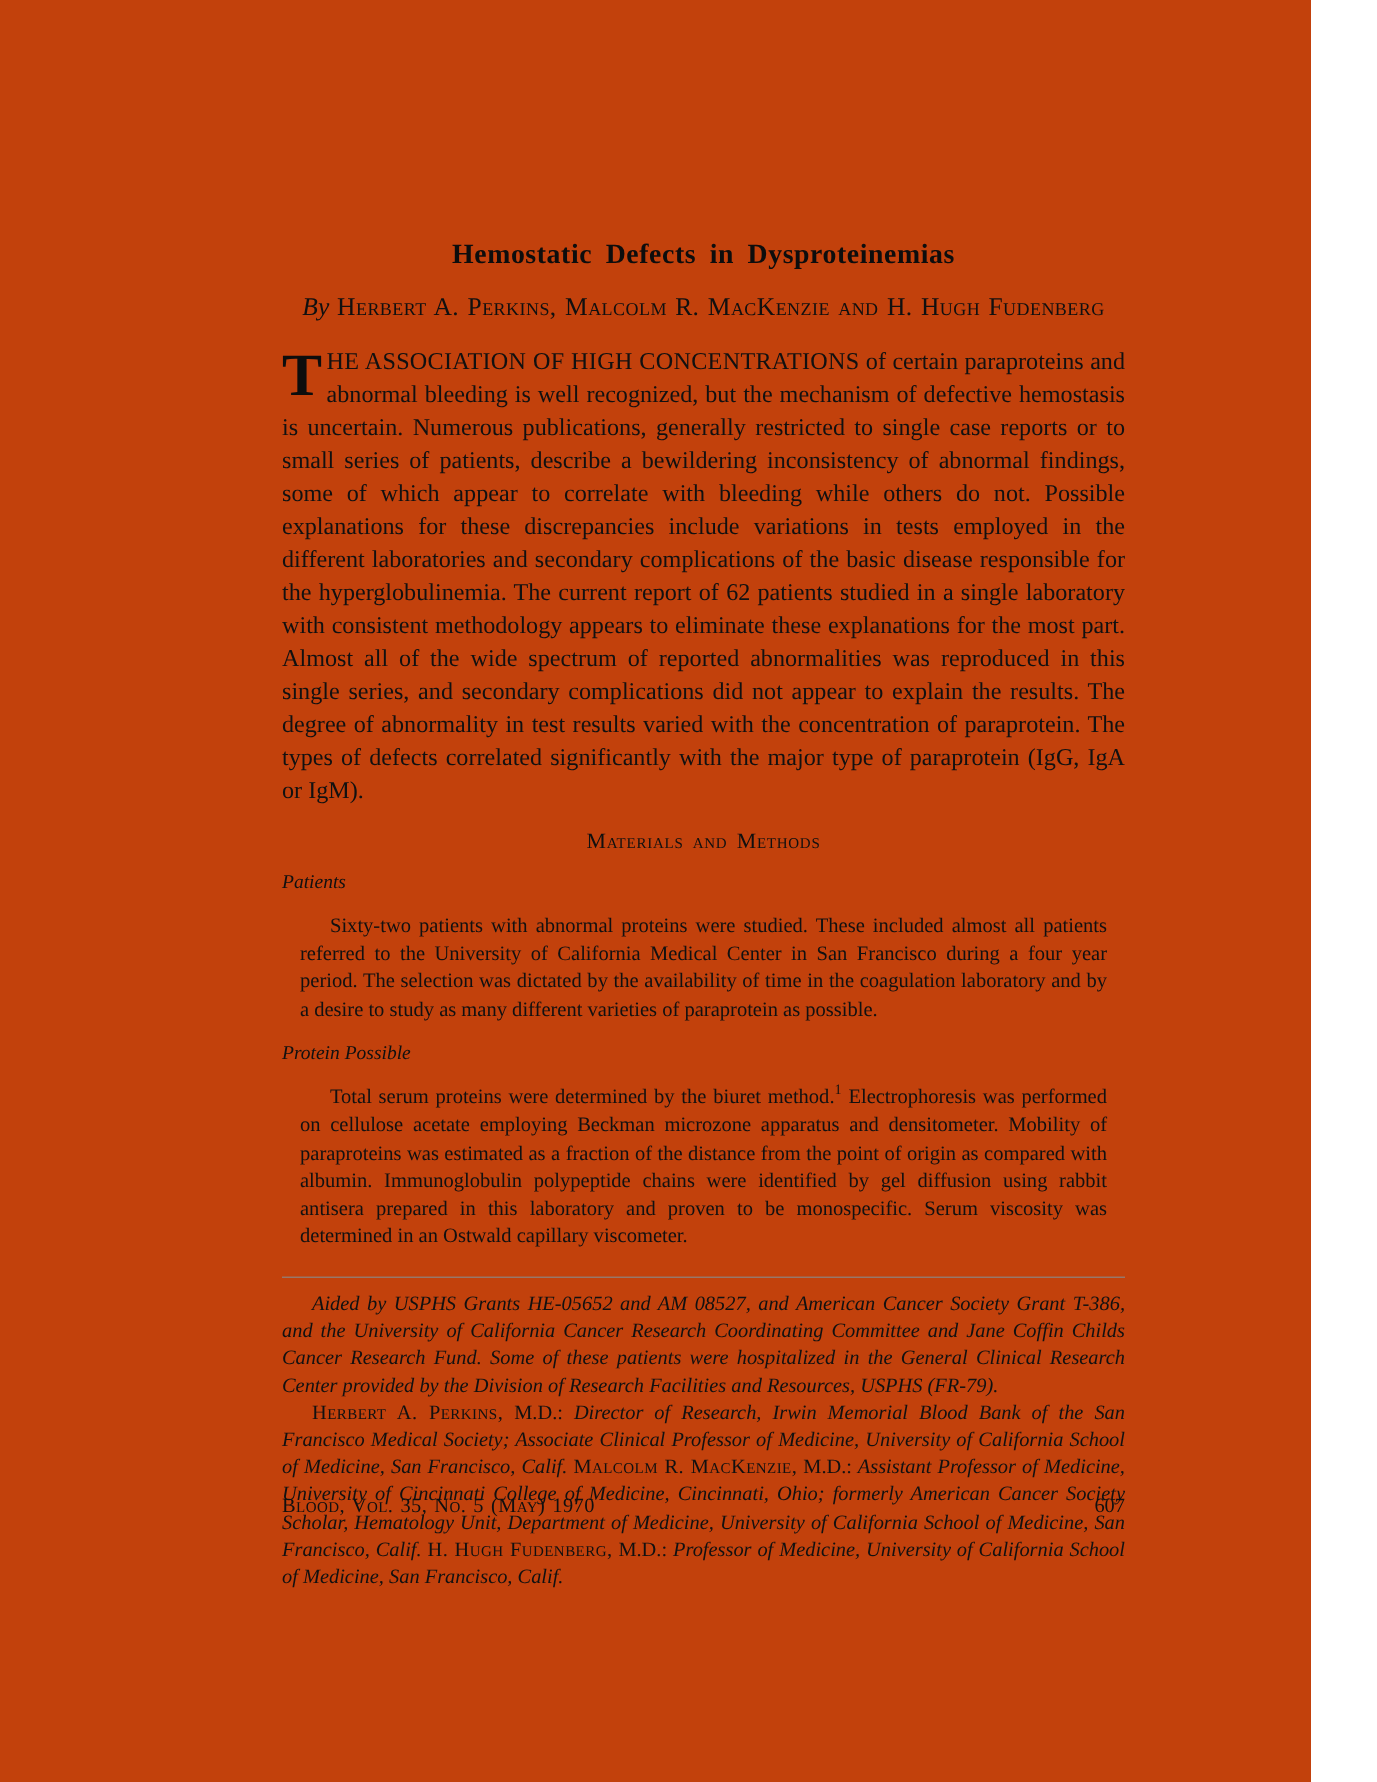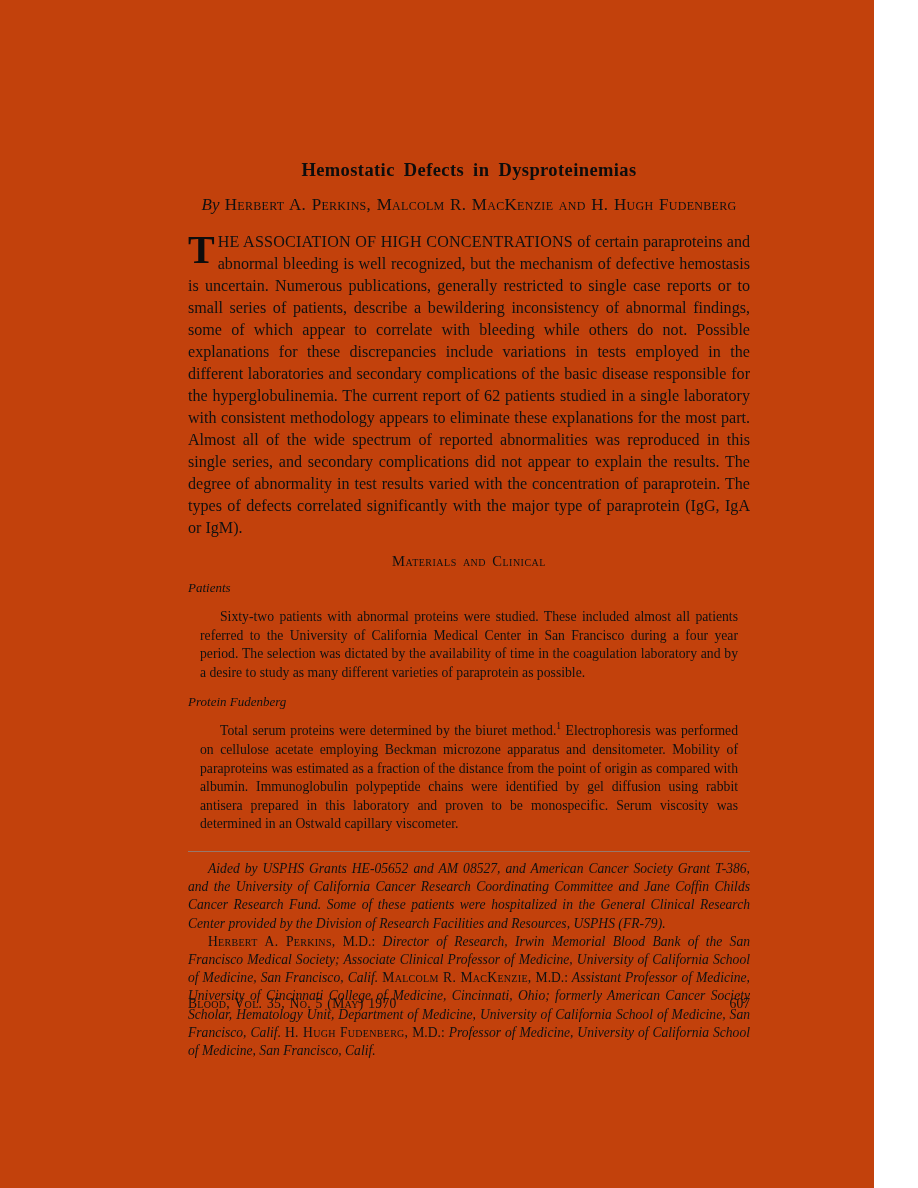--- a/index.html
+++ b/index.html
@@ -182,27 +182,27 @@
 
     <div class="byline">
       <span class="by">By</span>
       <span class="smallcaps">Herbert A. Perkins, Malcolm R. MacKenzie and H. Hugh Fudenberg</span>
     </div>
 
     <p class="intro">
       <span class="dropcap">T</span><span class="lead">HE ASSOCIATION OF HIGH CONCENTRATIONS</span><span> of certain paraproteins and abnormal bleeding is well recognized, but the mechanism of defective hemostasis is uncertain. Numerous publications, generally restricted to single case reports or to small series of patients, describe a bewildering inconsistency of abnormal findings, some of which appear to correlate with bleeding while others do not. Possible explanations for these discrepancies include variations in tests employed in the different laboratories and secondary complications of the basic disease responsible for the hyperglobulinemia. The current report of 62 patients studied in a single laboratory with consistent methodology appears to eliminate these explanations for the most part. Almost all of the wide spectrum of reported abnormalities was reproduced in this single series, and secondary complications did not appear to explain the results. The degree of abnormality in test results varied with the concentration of paraprotein. The types of defects correlated significantly with the major type of paraprotein (IgG, IgA or IgM).</span>
     </p>
 
-    <div class="section-heading">Materials and Clinical</div>
+    <div class="section-heading">Materials and Methods</div>
 
     <div class="subsection-heading">Patients</div>
 
     <p class="small-body">Sixty-two patients with abnormal proteins were studied. These included almost all patients referred to the University of California Medical Center in San Francisco during a four year period. The selection was dictated by the availability of time in the coagulation laboratory and by a desire to study as many different varieties of paraprotein as possible.</p>
 
-    <div class="subsection-heading">Protein Fudenberg</div>
+    <div class="subsection-heading">Protein Possible</div>
 
     <p class="small-body">
       <span>Total serum proteins were determined by the biuret method.</span><sup>1</sup><span> Electrophoresis was performed on cellulose acetate employing Beckman microzone apparatus and densitometer. Mobility of paraproteins was estimated as a fraction of the distance from the point of origin as compared with albumin. Immunoglobulin polypeptide chains were identified by gel diffusion using rabbit antisera prepared in this laboratory and proven to be monospecific. Serum viscosity was determined in an Ostwald capillary viscometer.</span>
     </p>
 
     <hr class="footnote-rule">
 
 
     <p class="footnote">Aided by USPHS Grants HE-05652 and AM 08527, and American Cancer Society Grant T-386, and the University of California Cancer Research Coordinating Committee and Jane Coffin Childs Cancer Research Fund. Some of these patients were hospitalized in the General Clinical Research Center provided by the Division of Research Facilities and Resources, USPHS (FR-79).</p>
 

